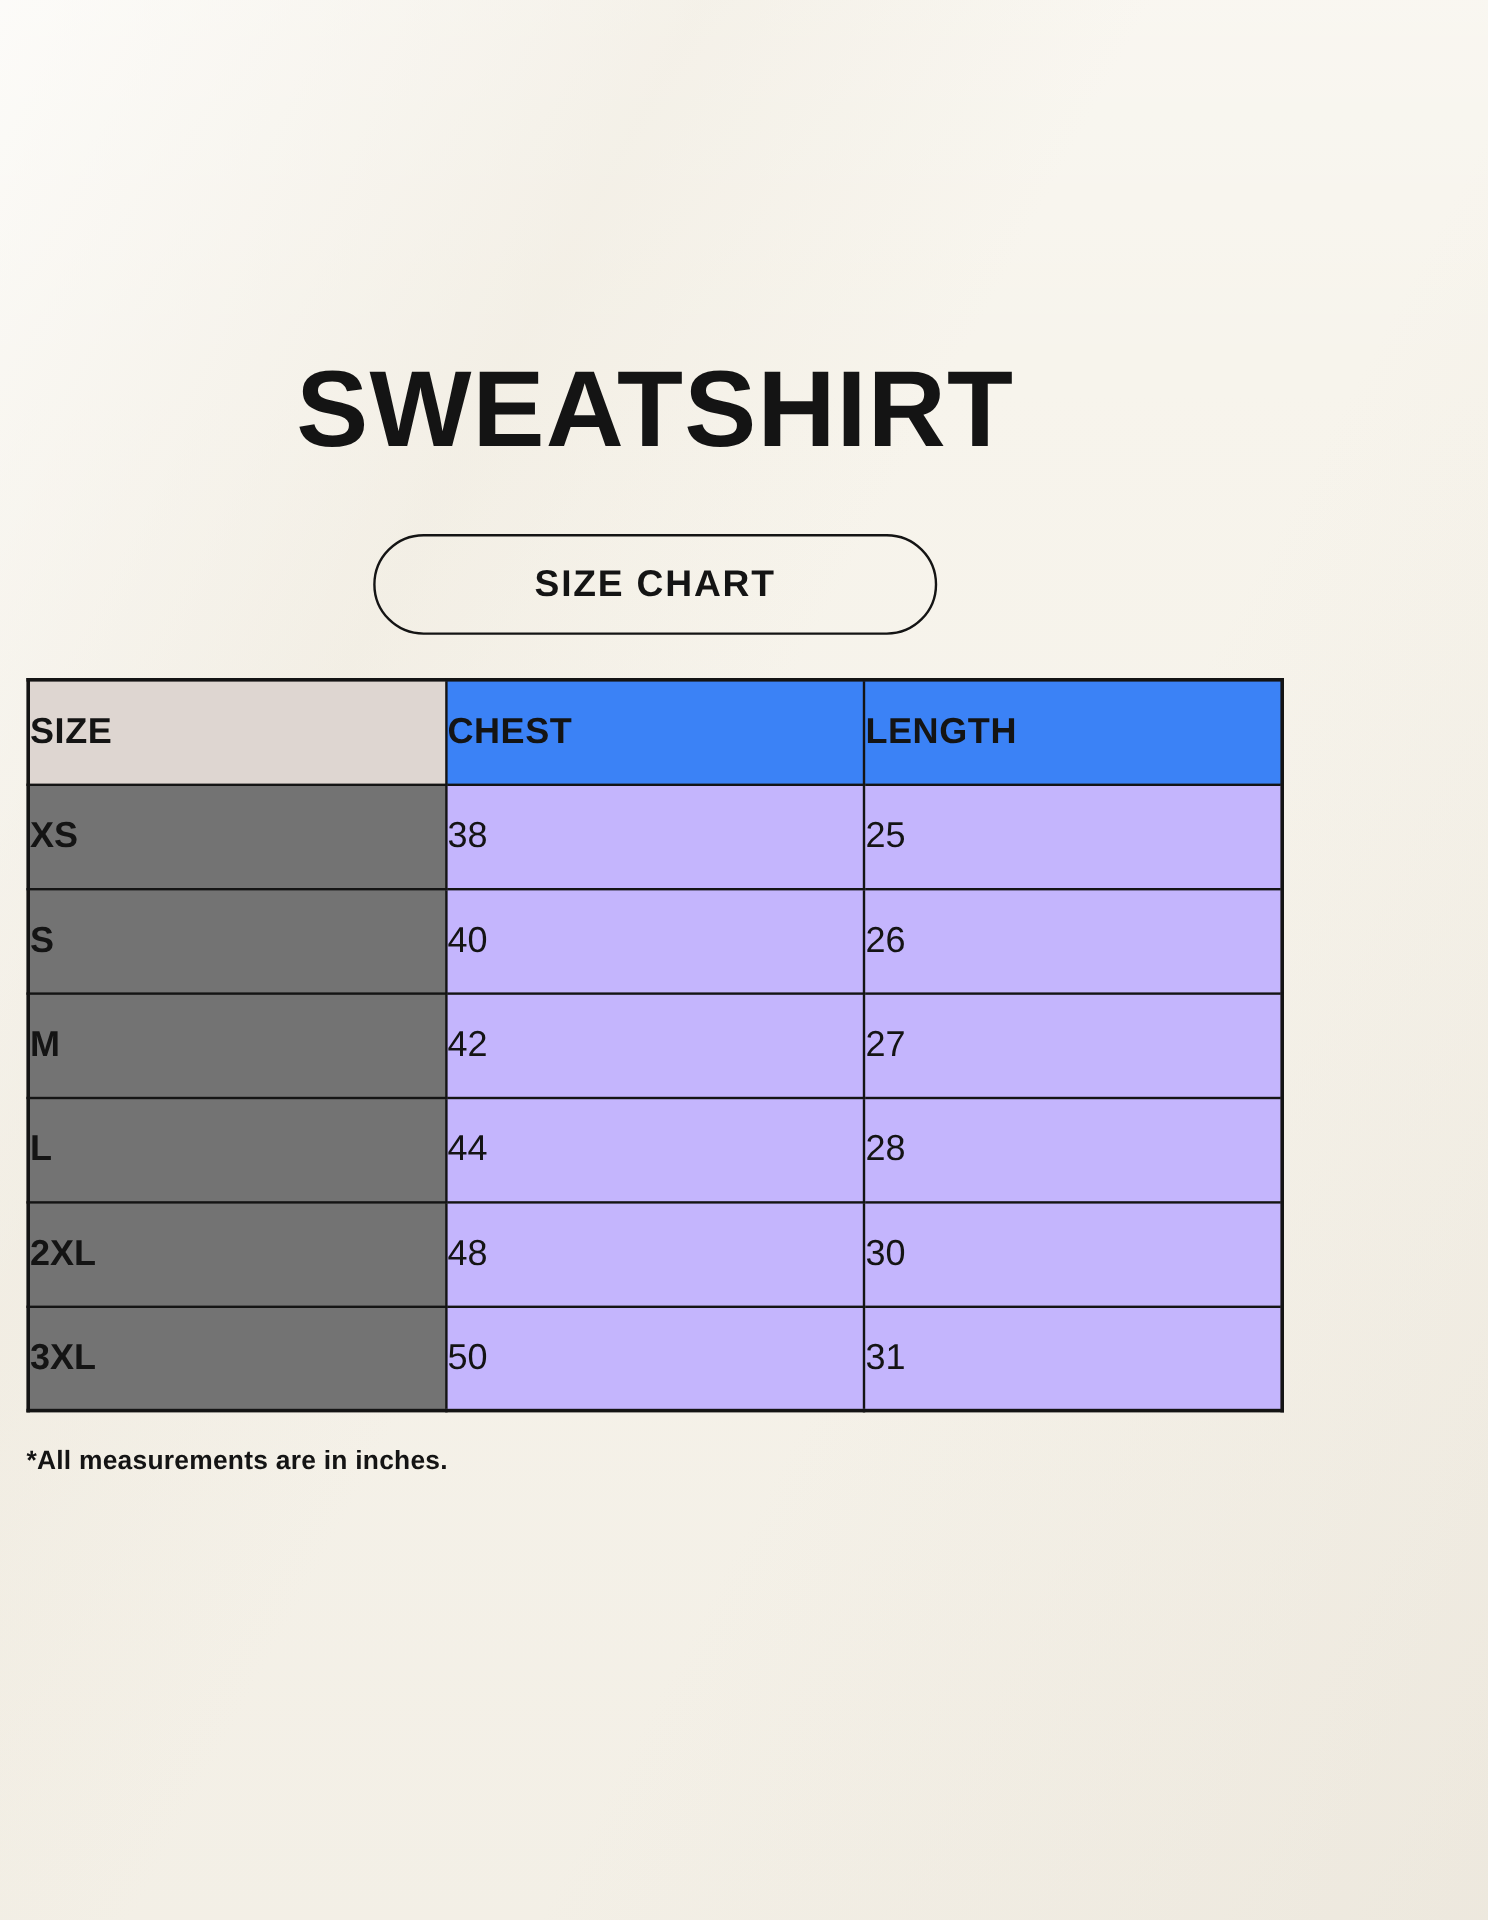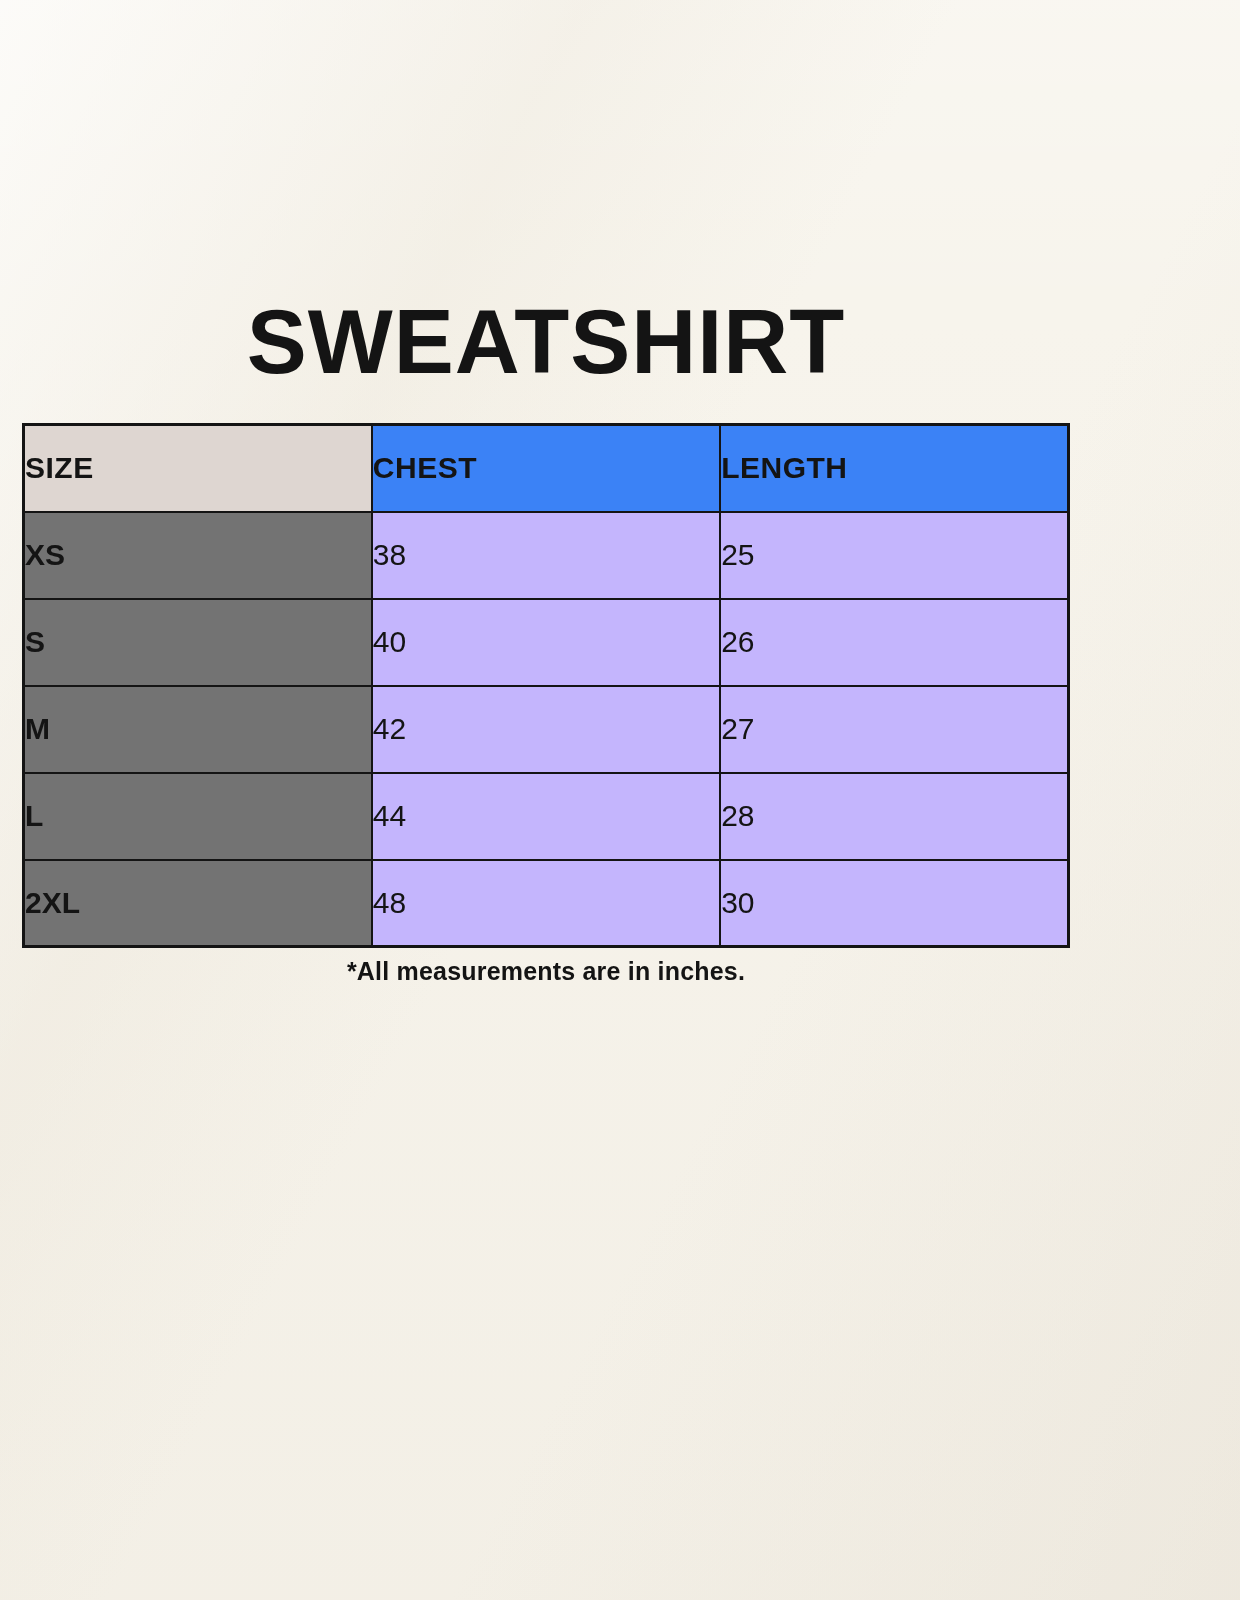--- a/index.html
+++ b/index.html
@@ -79,34 +79,37 @@
   .size-table td.row-label {
     background: #737373;
     font-weight: 700;
   }
   .size-table td.val {
     background: #c4b5fd;
     font-weight: 400;
   }
   .footnote {
     width: 1048px;
-    margin-top: 9px;
-    text-align: center;
-    font-size: 25px;
+    margin-top: 27px;
+    text-align: left;
+    font-size: 22px;
     font-weight: 700;
     letter-spacing: 0.2px;
   }
 </style>
 </head>
 <body>
 
 <div class="page">
 
   <h1 class="title">SWEATSHIRT</h1>
 
+  <div class="pill">
+    <span>SIZE CHART</span>
+  </div>
 
   <table class="size-table">
     <thead>
       <tr>
         <th class="col-size">SIZE</th>
         <th>CHEST</th>
         <th>LENGTH</th>
       </tr>
     </thead>
     <tbody>
@@ -128,18 +131,23 @@
       <tr>
         <td class="row-label">L</td>
         <td class="val">44</td>
         <td class="val">28</td>
       </tr>
       <tr>
         <td class="row-label">2XL</td>
         <td class="val">48</td>
         <td class="val">30</td>
       </tr>
+      <tr>
+        <td class="row-label">3XL</td>
+        <td class="val">50</td>
+        <td class="val">31</td>
+      </tr>
     </tbody>
   </table>
 
   <div class="footnote">*All measurements are in inches.</div>
 
 </div>
 
 </body></html>

